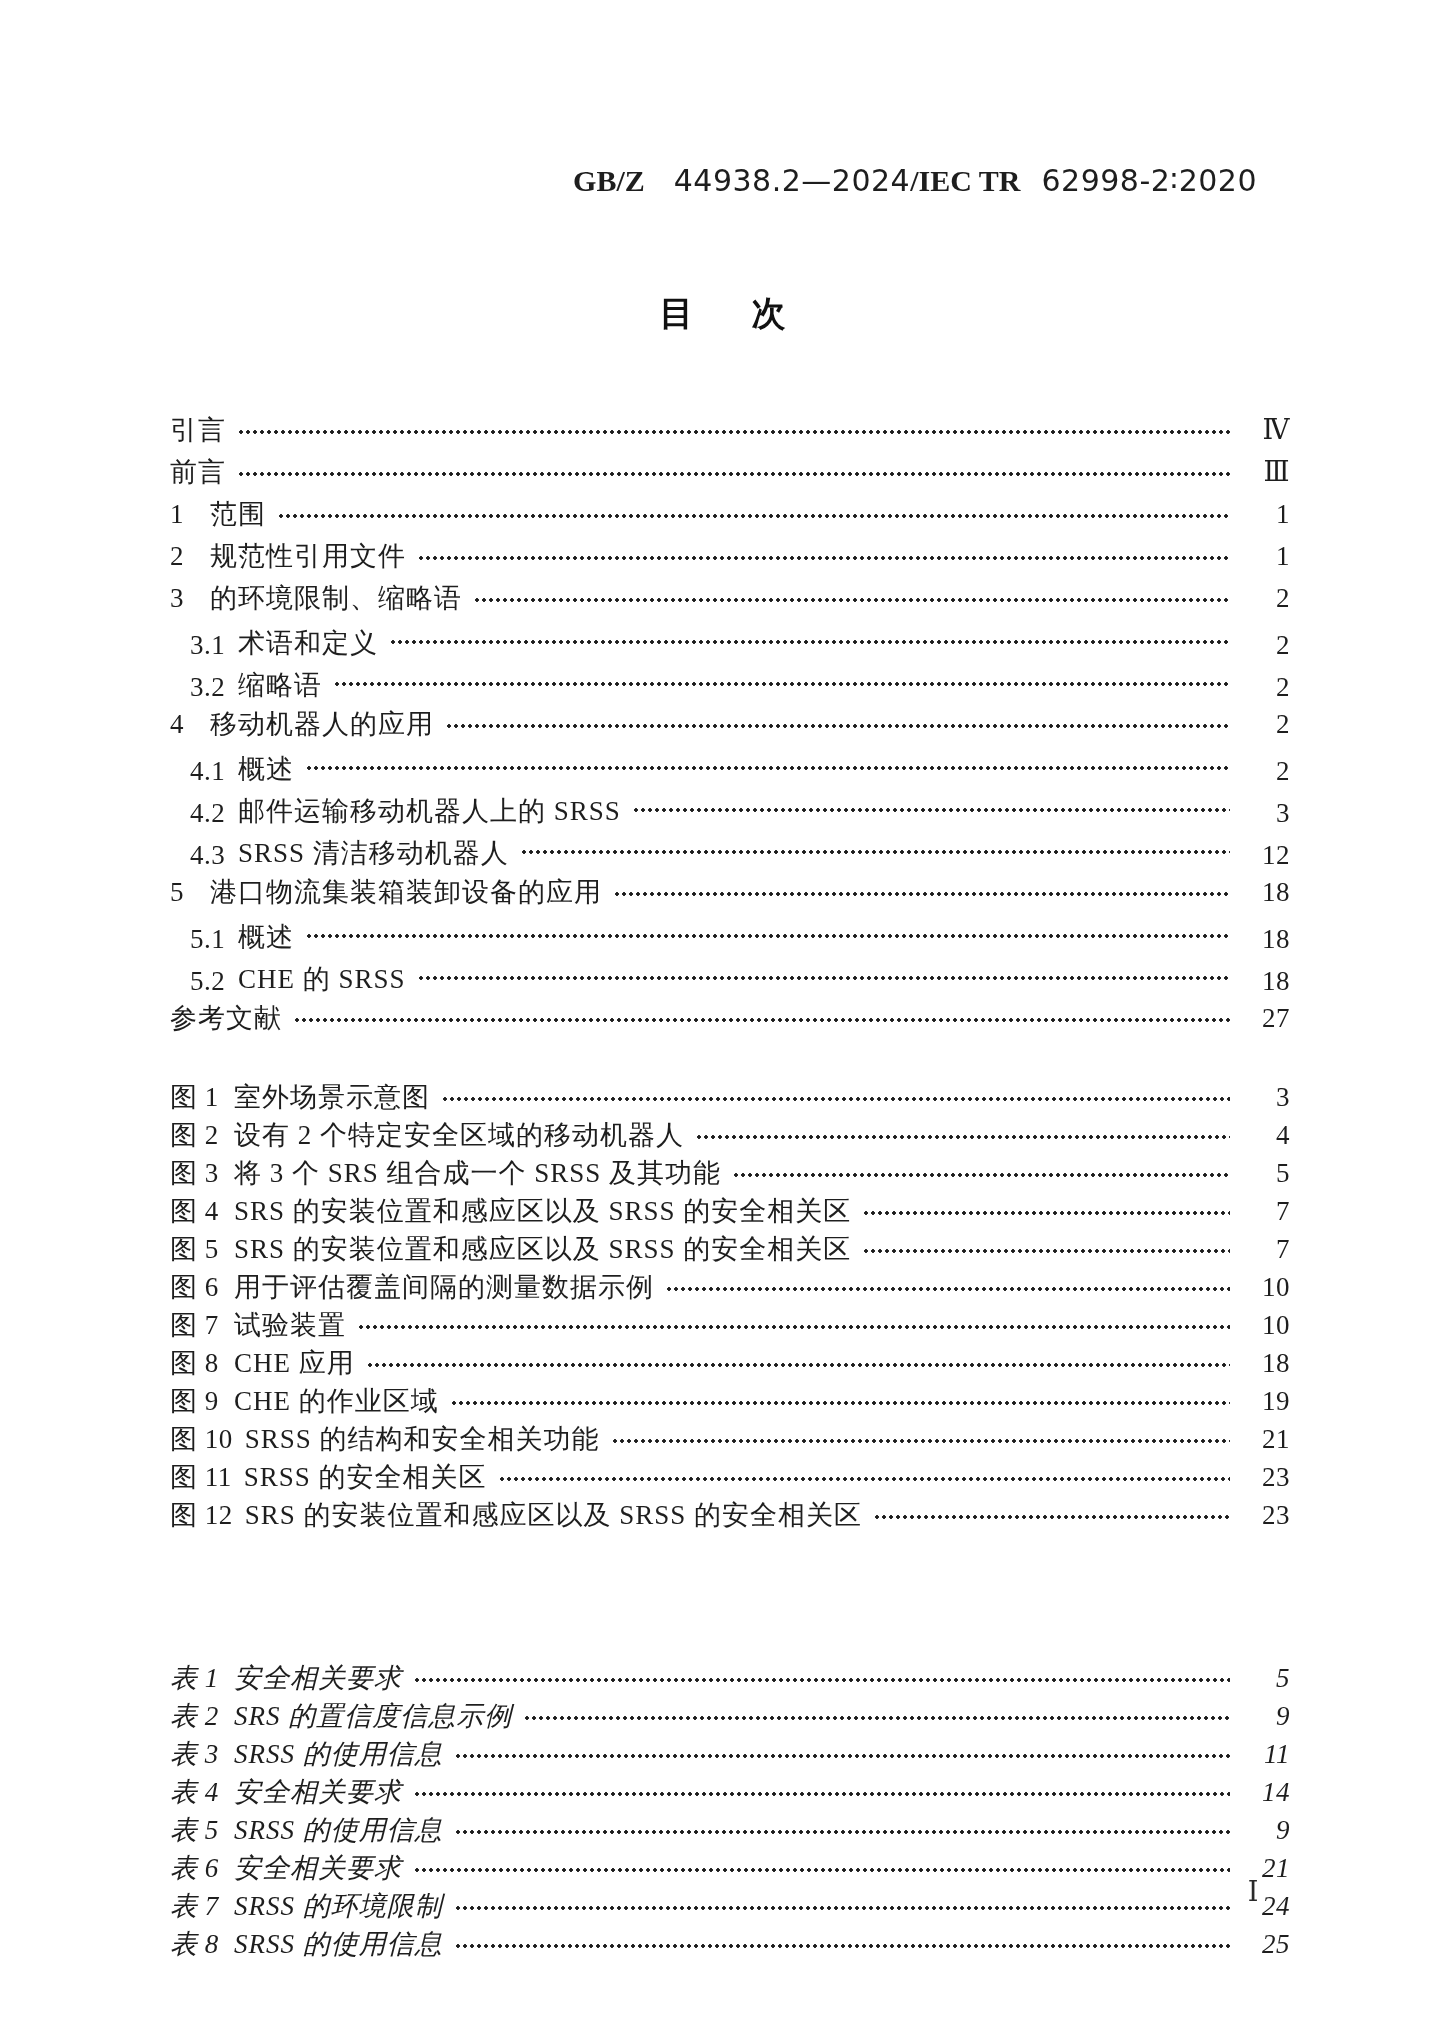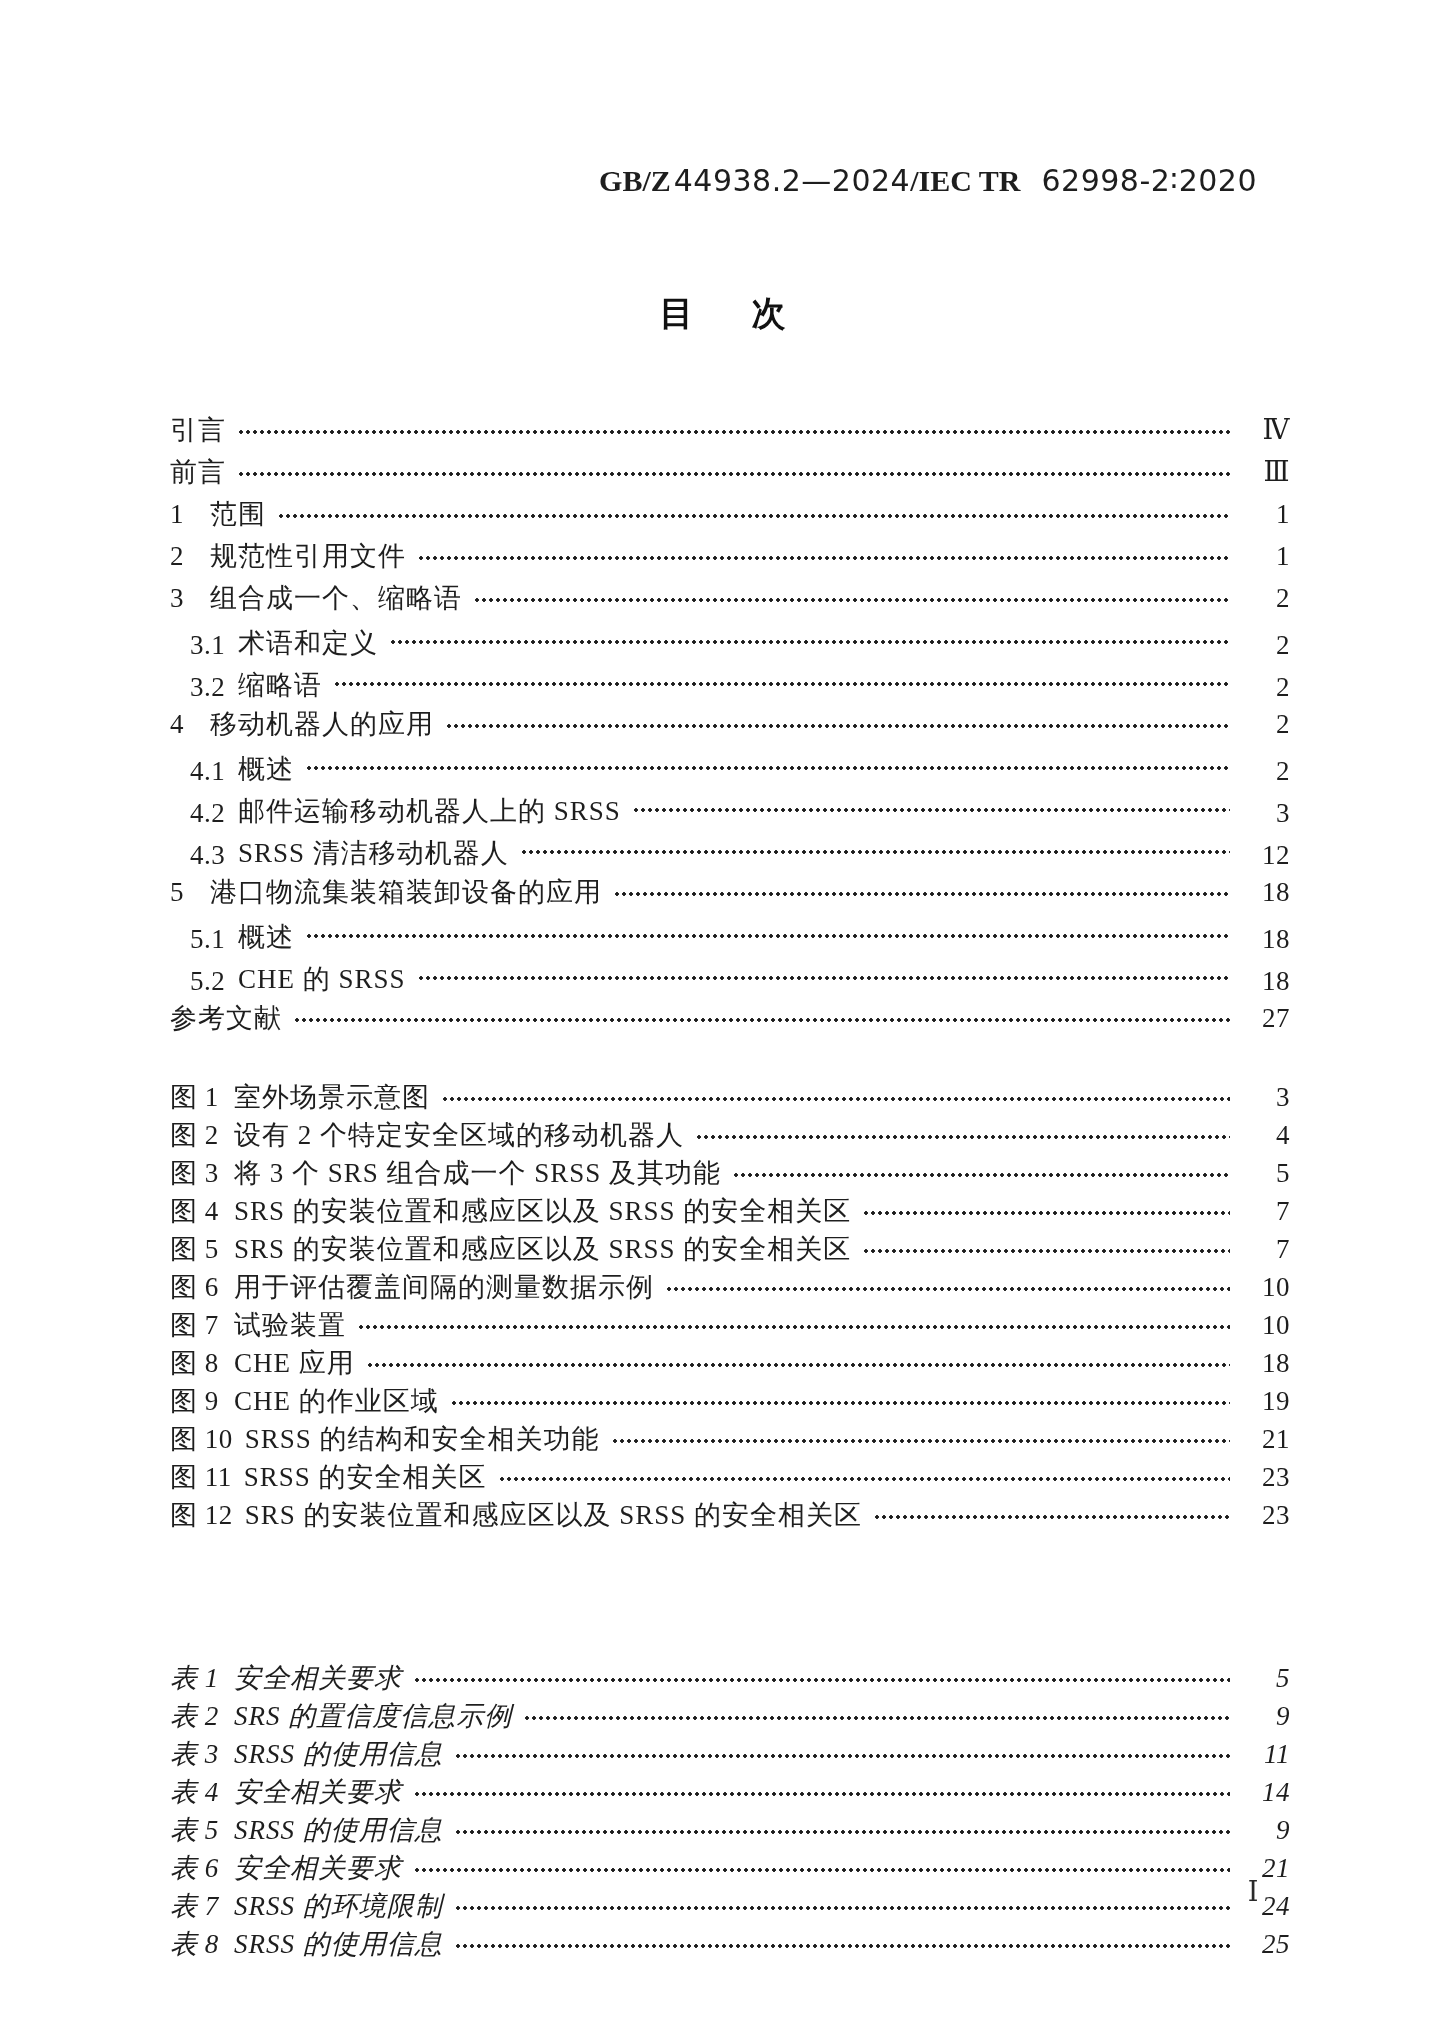--- a/index.html
+++ b/index.html
@@ -33,21 +33,21 @@
   }
   .std-header .h-serif {
     font-family: "Liberation Serif", "DejaVu Serif", serif;
     font-weight: 700;
   }
   .std-header .h-sans {
     font-family: "DejaVu Sans", "Liberation Sans", sans-serif;
     font-weight: 400;
     letter-spacing: 0.5px;
   }
-  .std-header .p1 { margin-left: 3px; text-align: right; }
+  .std-header .p1 { margin-left: 29px; text-align: right; }
   .std-header .p3 { margin-left: 21px; }
 
   
   .doc-title {
     position: absolute;
     top: 292px;
     left: 0;
     width: 1445px;
     display: flex;
     justify-content: center;
@@ -158,21 +158,21 @@
         <span class="pagenum">1</span>
       </div>
       <div class="toc-row">
         <span class="num lv0">2</span>
         <span class="label">规范性引用文件</span>
         <span class="dots"></span>
         <span class="pagenum">1</span>
       </div>
       <div class="toc-row">
         <span class="num lv0">3</span>
-        <span class="label">组合成一个、缩略语</span>
+        <span class="label">的环境限制、缩略语</span>
         <span class="dots"></span>
         <span class="pagenum">2</span>
       </div>
       <div class="toc-row indent">
         <span class="num lv1">3.1</span>
         <span class="label">术语和定义</span>
         <span class="dots"></span>
         <span class="pagenum">2</span>
       </div>
       <div class="toc-row indent">

